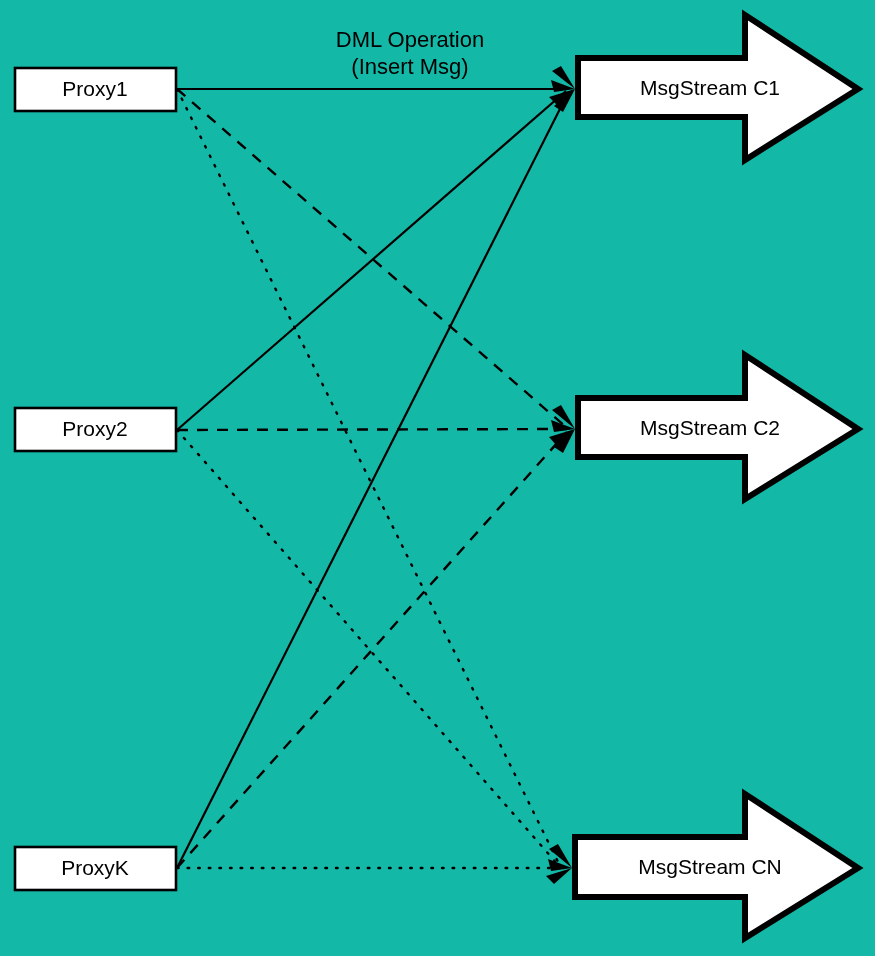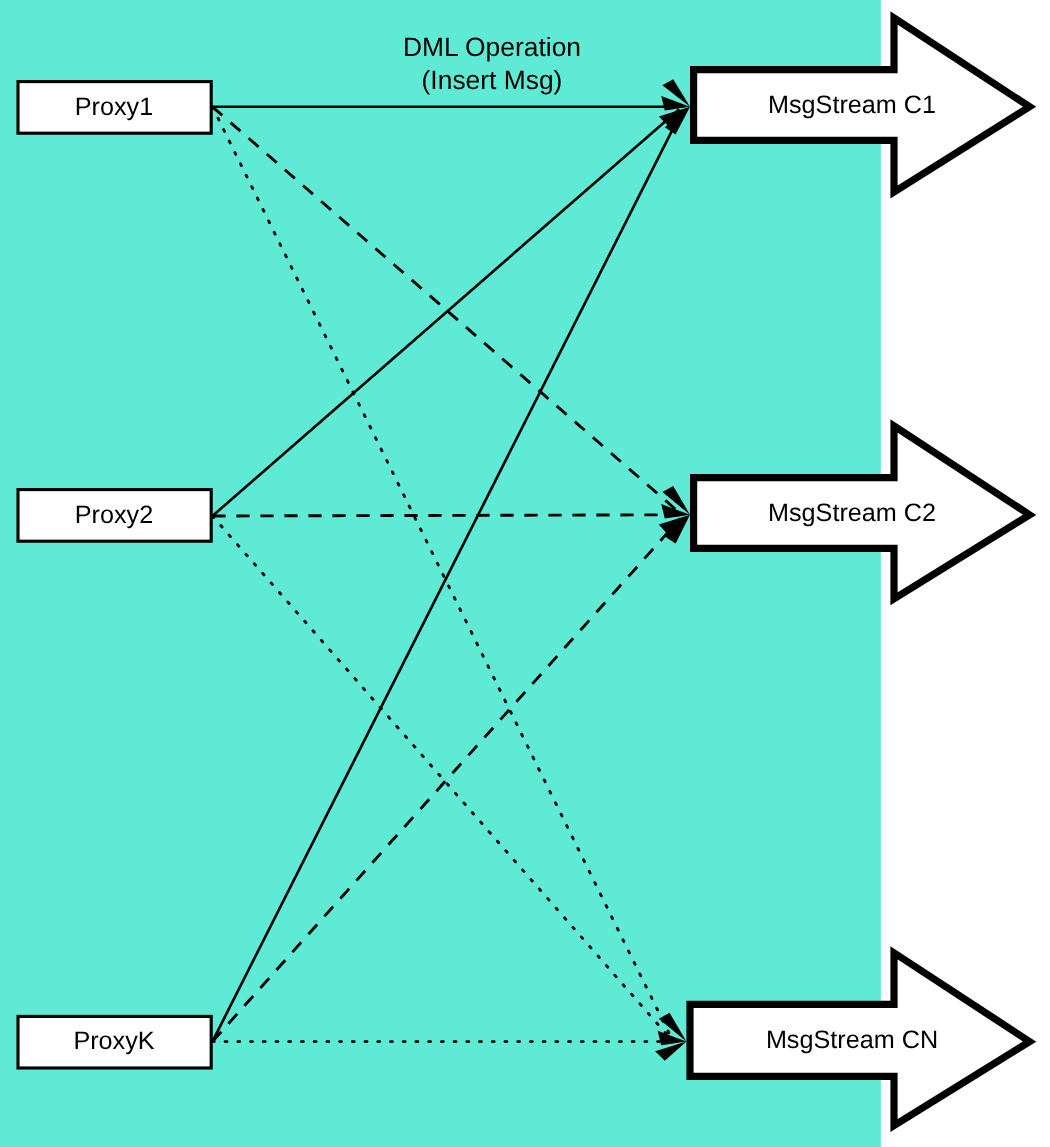--- a/index.html
+++ b/index.html
@@ -8,23 +8,23 @@
     background: #ffffff;
   }
   body {
     width: 875px;
     height: 956px;
     font-family: "Liberation Sans", sans-serif;
     overflow: hidden;
   }
   #diagram-root {
     position: relative;
-    width: 734px;
+    width: 875px;
     height: 956px;
-    background: #5eead4;
+    background: #14b8a6;
   }
   svg#diagram-canvas {
     display: block;
     width: 875px;
     height: 956px;
   }
   .proxy-box-rect {
     fill: #ffffff;
     stroke: #000000;
     stroke-width: 2.6;

